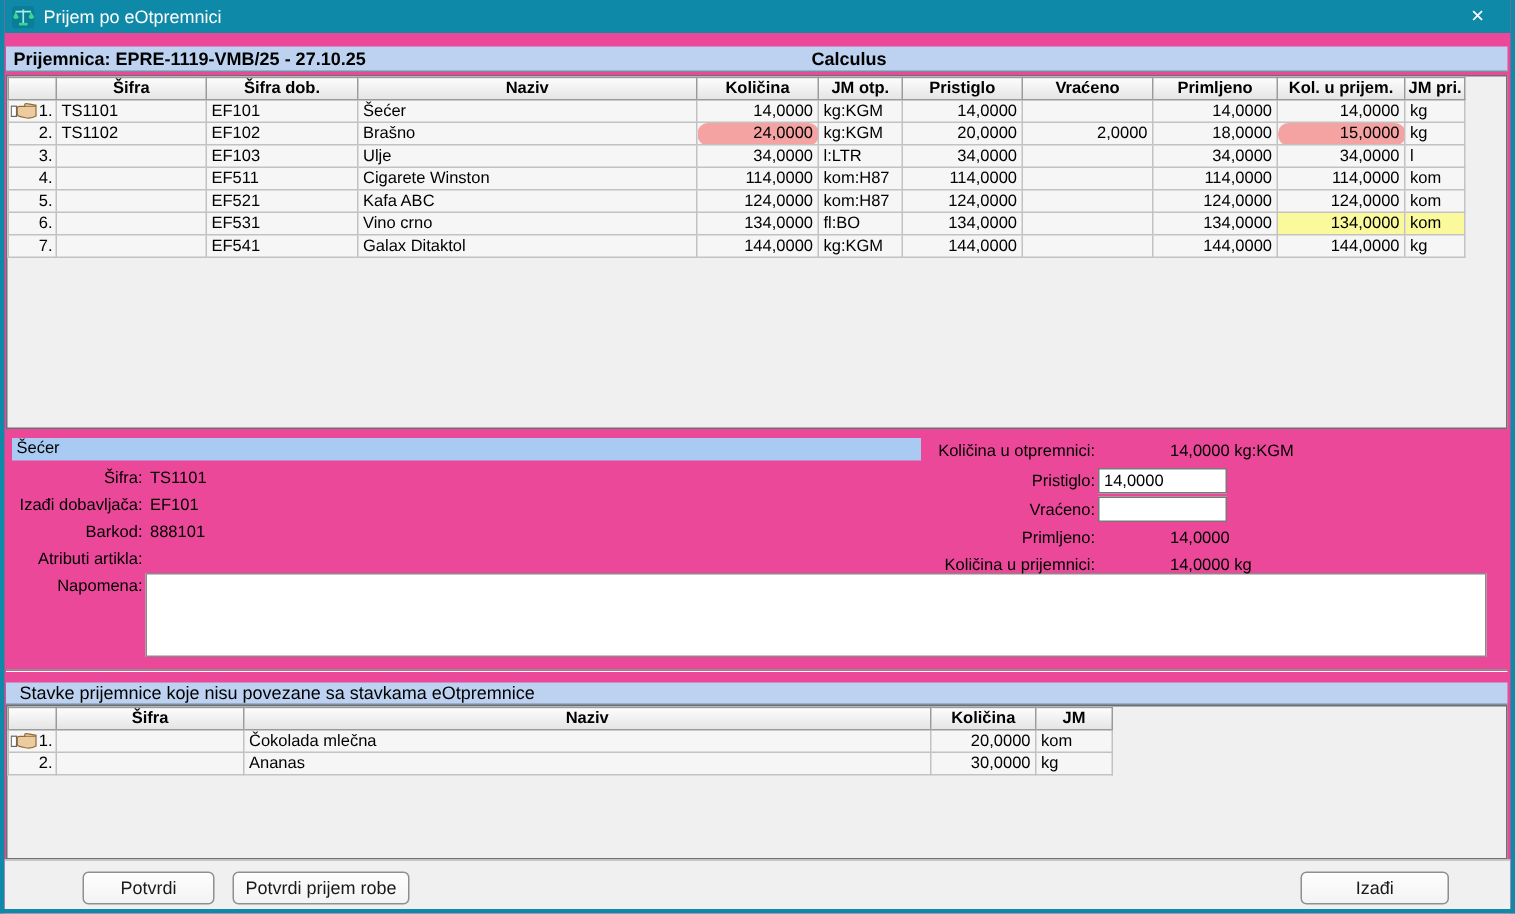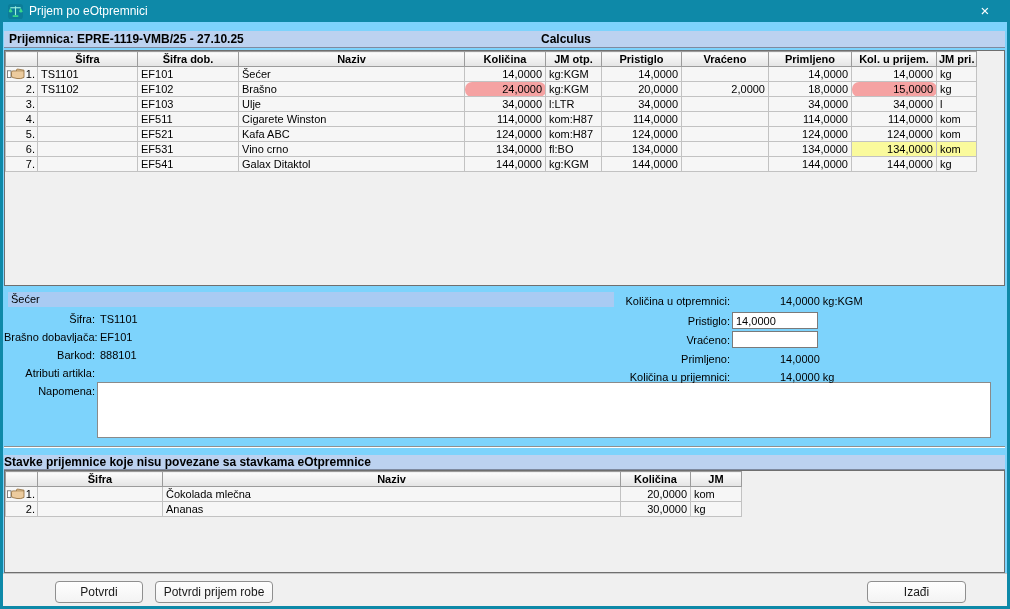--- a/index.html
+++ b/index.html
@@ -1,19 +1,19 @@
 <!DOCTYPE html>
 <html><head>
 <meta charset="utf-8">
 <style>
   html,body { margin:0; padding:0; background:#d4d0c8; }
   * { box-sizing:border-box; }
   .window {
     position:relative; width:1010px; height:609px;
-    background:#7dd3fc;
+    background:#ec4899;
     border:3px solid #0e89a8; border-top:none;
     font-family:"Liberation Sans","DejaVu Sans",sans-serif;
     font-size:11px; color:#000; overflow:hidden;
   }
   
   .titlebar { position:absolute; left:0; top:0; right:0; height:22px; background:#0e89a8; display:flex; align-items:center; }
   .titlebar .appicon { margin-left:5px; width:15px; height:15px; flex:0 0 auto; }
   .titlebar .title { color:#fff; font-size:12px; margin-left:6px; }
   .titlebar .close { position:absolute; right:8px; top:1px; width:28px; height:19px; color:#fff; font-size:15px; line-height:19px; text-align:center; cursor:default; }
   
@@ -38,21 +38,21 @@
   
   .detail { position:absolute; left:1px; top:288px; width:1001px; height:159px; border-bottom:1px solid #8f8f8f; box-shadow:0 1px 0 #ffffff; }
   .selbar { position:absolute; left:4px; top:4px; width:606px; height:15px; background:#a9cbf3; padding-left:3px; line-height:15px; }
   .dlabel { position:absolute; left:0; width:91px; text-align:right; white-space:nowrap; }
   .dvalue { position:absolute; left:96px; white-space:nowrap; }
   .rlabel { position:absolute; left:521px; width:205px; text-align:right; white-space:nowrap; }
   .rvalue { position:absolute; left:776px; white-space:nowrap; }
   .rinput { position:absolute; left:728px; width:86px; height:17px; border:1px solid #7a7a7a; background:#fff; font-family:inherit; font-size:11px; padding:1px 3px; }
   .napomena { position:absolute; left:93px; top:94px; width:894px; height:56px; border:1px solid #8a8a8a; background:#fff; resize:none; font-family:inherit; font-size:11px; padding:2px; }
   
-  .sec2bar { position:absolute; left:1px; top:455px; width:1001px; height:15px; background:#bcd2f0; border-bottom:1px solid #7e8aa0; font-weight:bold; font-size:12px; padding-left:0; line-height:14px; white-space:nowrap; }
+  .sec2bar { position:absolute; left:1px; top:455px; width:1001px; height:15px; background:#bcd2f0; border-bottom:1px solid #7e8aa0; font-weight:normal; font-size:12px; padding-left:9px; line-height:14px; white-space:nowrap; }
   
   .btnbar { position:absolute; left:0; top:573px; right:0; height:33px; background:#f0f0f0; border-top:1px solid #c6c6c6; }
   .btn { position:absolute; top:7px; height:22px; background:linear-gradient(#fefefe,#f3f3f3); border:1px solid #8f8f8f; border-radius:4px; font-family:inherit; font-size:12px; color:#1a1a1a; padding:0; }
   .btn-potvrdi { left:52px; width:88px; }
   .btn-potvrdi-prijem { left:152px; width:118px; }
   .btn-izadi { left:864px; width:99px; }
 </style>
 </head>
 <body>
 
@@ -206,21 +206,21 @@
           </tr>
         </tbody>
     </table>
   </div>
 
   <div class="detail">
     <div class="selbar">Šećer</div>
 
     <span class="dlabel" style="top:25px">Šifra:</span>
     <span class="dvalue" style="top:25px">TS1101</span>
-    <span class="dlabel" style="top:43px">Brašno dobavljača:</span>
+    <span class="dlabel" style="top:43px">Izađi dobavljača:</span>
     <span class="dvalue" style="top:43px">EF101</span>
     <span class="dlabel" style="top:61px">Barkod:</span>
     <span class="dvalue" style="top:61px">888101</span>
     <span class="dlabel" style="top:79px">Atributi artikla:</span>
     <span class="dvalue" style="top:79px"></span>
     <span class="dlabel" style="top:97px">Napomena:</span>
     <textarea class="napomena" style=""></textarea>
 
     <span class="rlabel" style="top:7px">Količina u otpremnici:</span>
     <span class="rvalue" style="top:7px">14,0000 kg:KGM</span>

